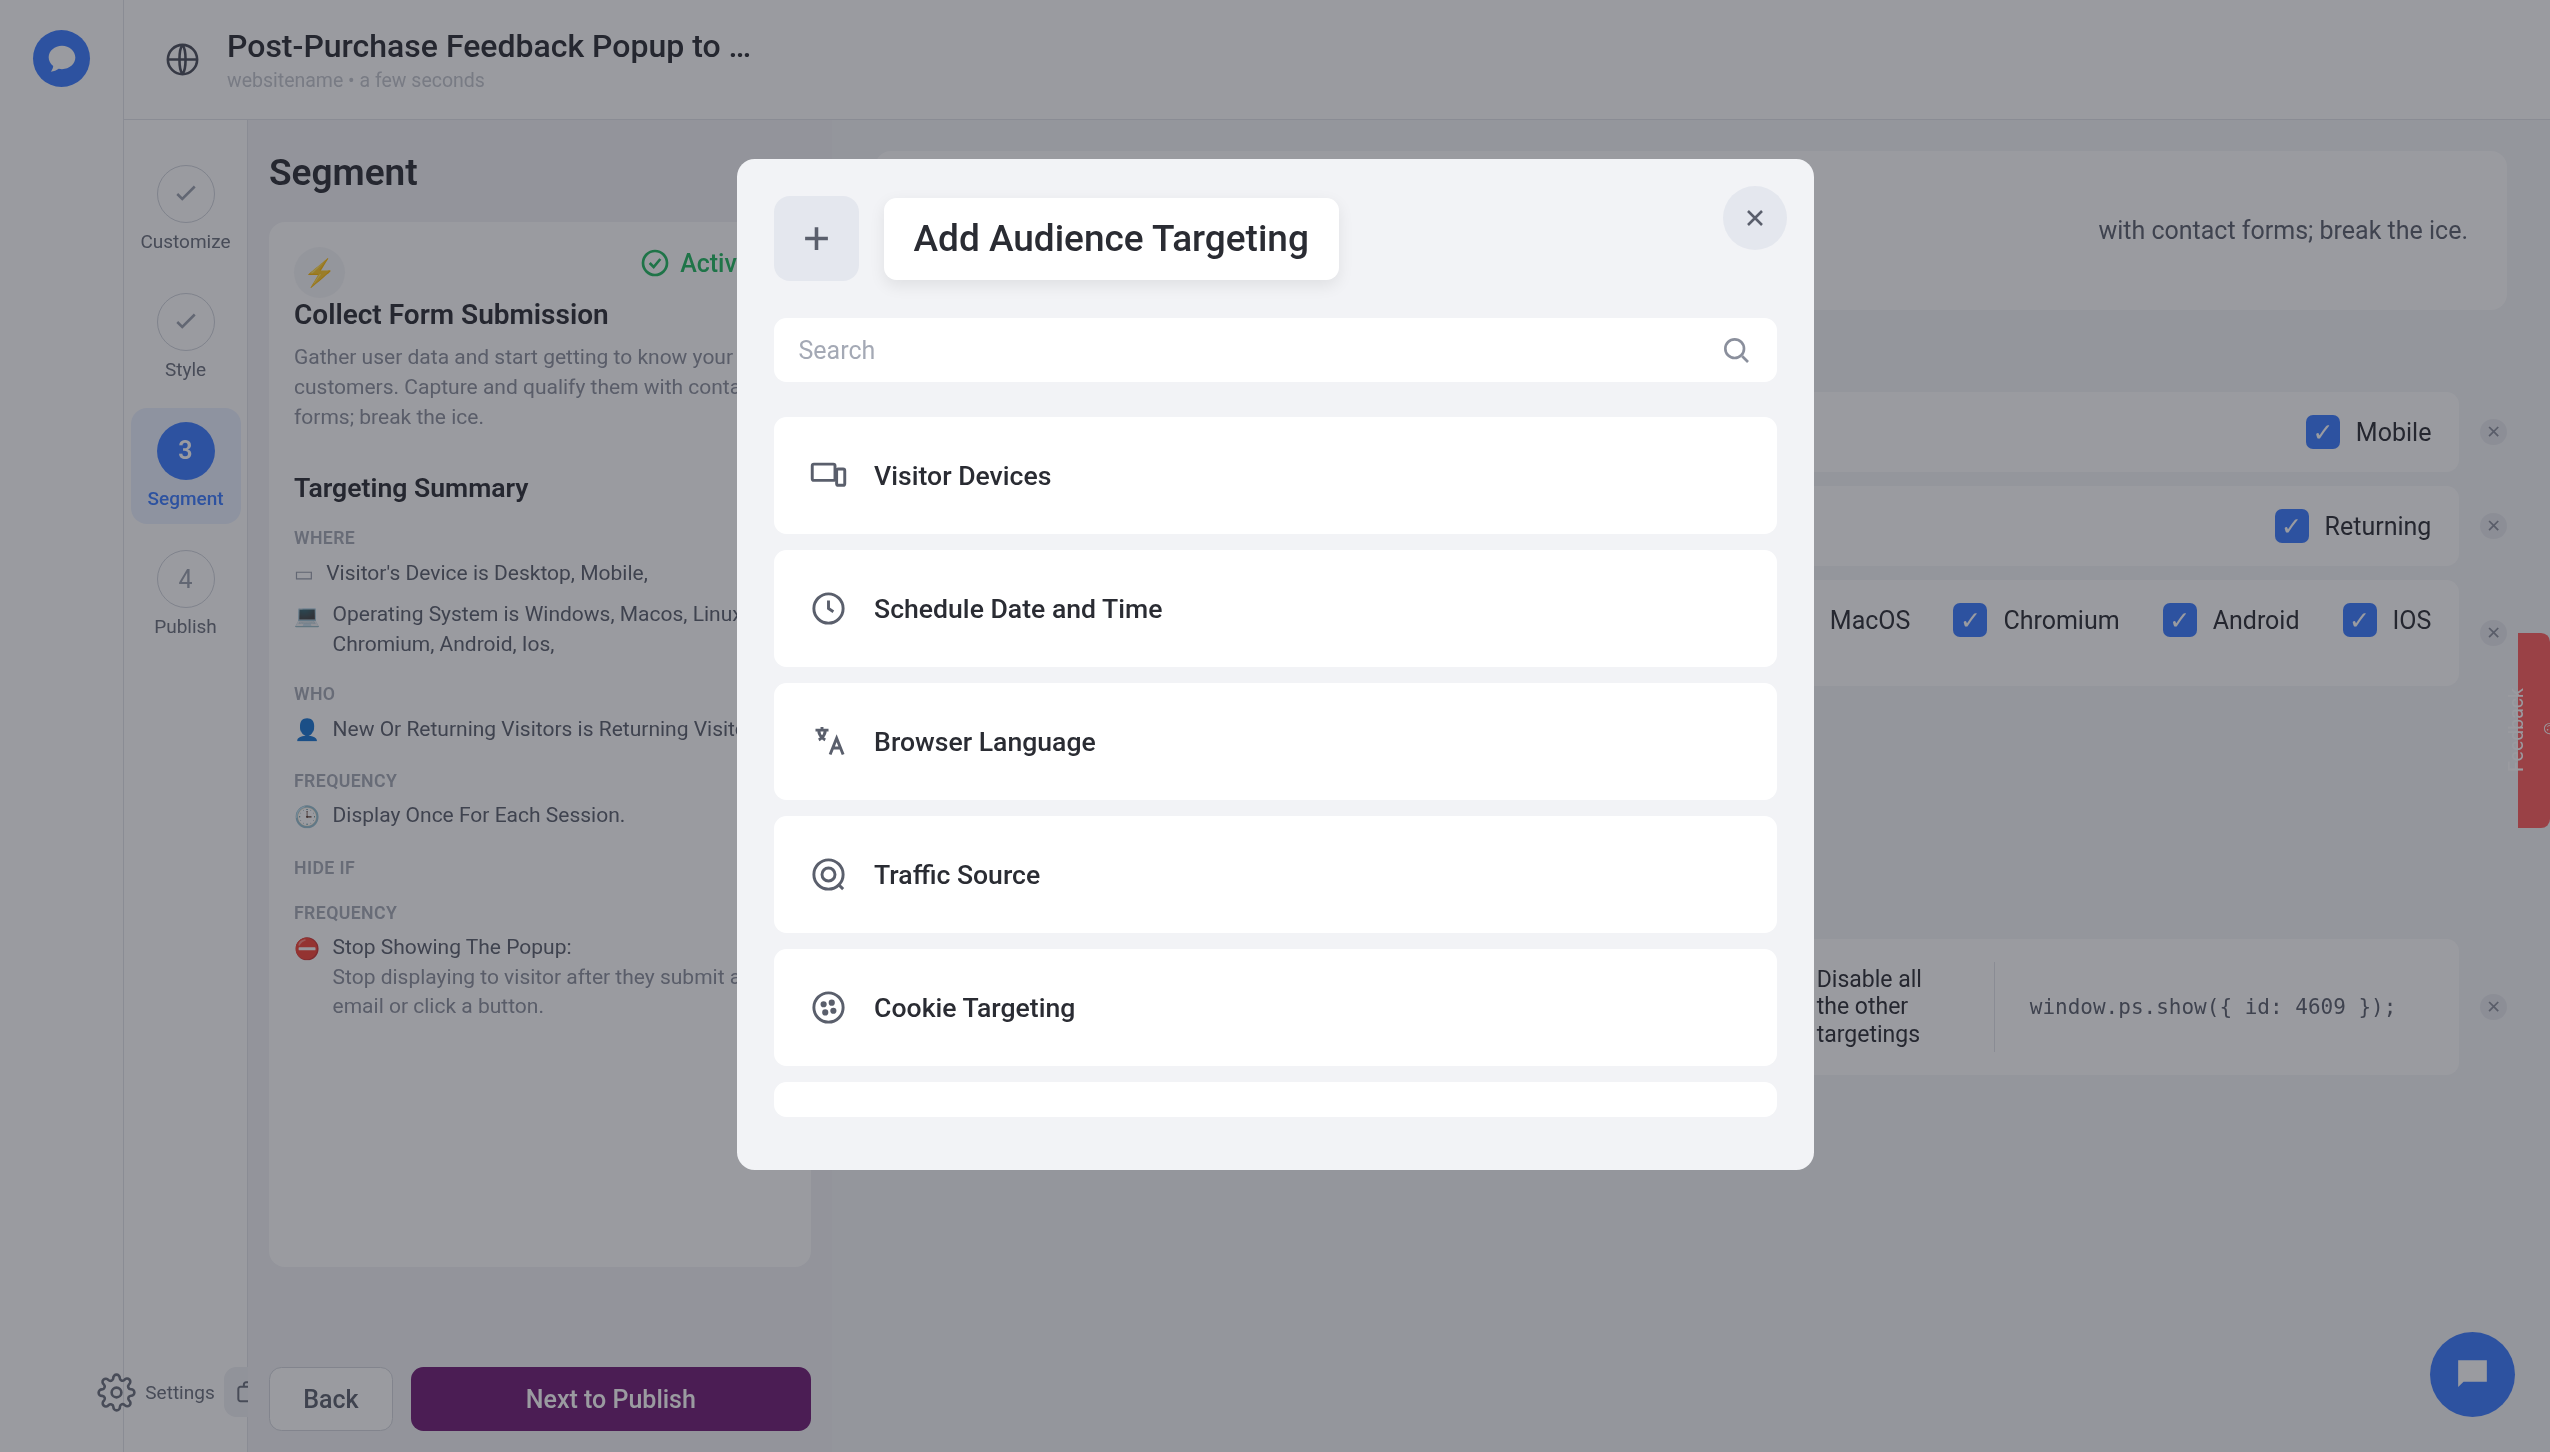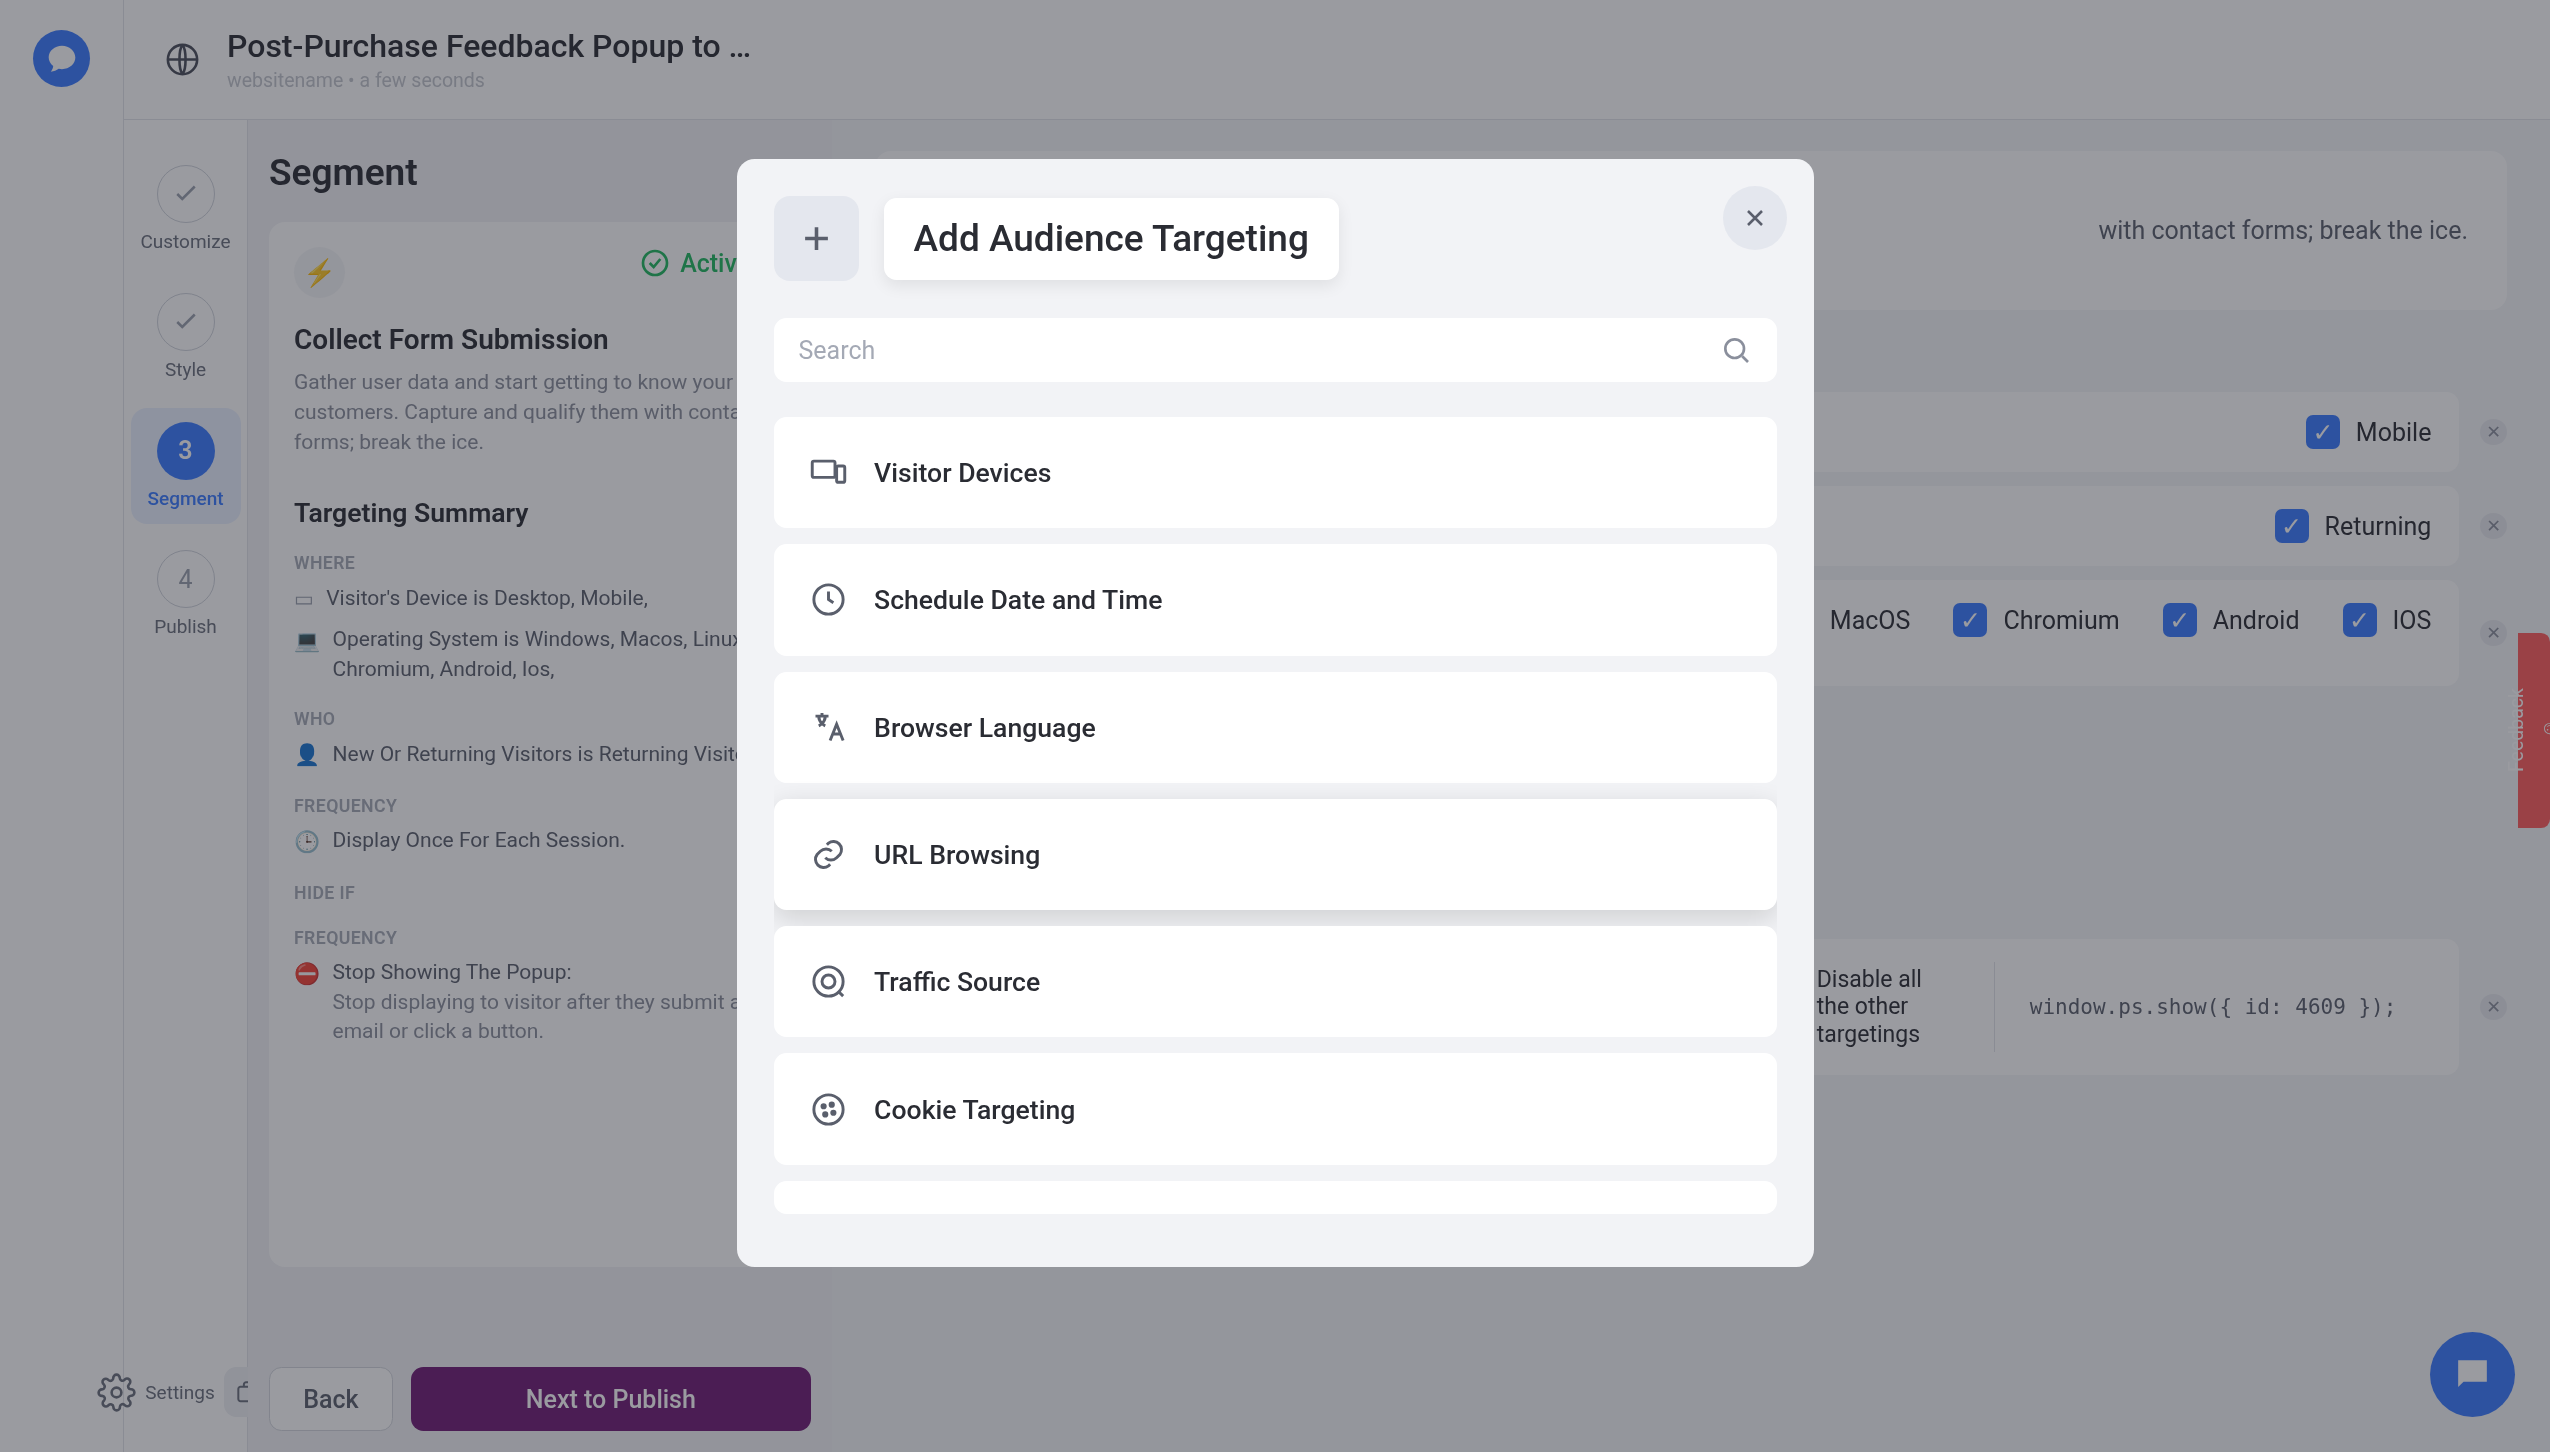--- a/index.html
+++ b/index.html
@@ -23,21 +23,21 @@
     .step-tail { flex: 1; }
     .settings-grp { display: flex; align-items: center; gap: 8.9px; margin-bottom: 35px; }
     .gear { color: #6a6f7c; }
     .briefcase { width: 50px; height: 50px; border-radius: 12.4px; background: #eef0f4; display: flex; align-items: center; justify-content: center; color: #6a6f7c; }
     .panel { width: 584px; background: #f2f3f6; padding: 151px 21px 21px 21px; overflow: hidden; position: relative; }
     .panel-head { font-size: 37px; font-weight: 600; color: #2a2c33; margin-bottom: 28px; }
     .card { background: #fff; border-radius: 16px; padding: 25px 25px 35px 25px; position: relative; height: 1045px; overflow: hidden; }
     .bolt-badge { width: 51px; height: 51px; border-radius: 50%; background: #f5f6f8; display: flex; align-items: center; justify-content: center; color: #4a4e5a; font-size: 26.6px; }
     .activated { position: absolute; top: 25px; right: 25px; display: flex; align-items: center; gap: 8.9px; color: #1fb860; font-size: 25px; font-weight: 500; }
     .activated svg { color: #1fb860; }
-    .card-title { font-size: 28px; font-weight: 600; color: #2a2c33; margin-top: 25px; margin-bottom: 10.6px; }
+    .card-title { font-size: 28px; font-weight: 600; color: #2a2c33; margin-bottom: 10.6px; }
     .card-desc { font-size: 21px; color: #8a8f9c; line-height: 1.45; }
     .section-h { font-size: 26.6px; font-weight: 600; color: #2a2c33; margin-top: 39px; margin-bottom: 12.4px; }
     .mini-label { font-size: 17.7px; font-weight: 600; color: #a4a9b5; letter-spacing: 0.4px; text-transform: uppercase; margin-top: 25px; margin-bottom: 10.6px; }
     .mini-row { display: flex; gap: 12.4px; font-size: 21px; color: #5a5f6c; margin-bottom: 10.6px; line-height: 1.4; }
     .mini-row .ico { color: #9aa0ad; flex-shrink: 0; margin-top: 1.8px; }
     .btn-row { position: absolute; bottom: 21px; left: 21px; right: 21px; display: flex; gap: 17.7px; }
     .btn { height: 64px; border-radius: 12.4px; font-size: 25px; font-weight: 500; display: flex; align-items: center; justify-content: center; cursor: pointer; }
     .btn-back { flex: 0 0 124px; background: #fff; border: 0.9px solid #d3d6dd; color: #5a5f6c; }
     .btn-next { flex: 1; background: #701a75; color: #fff; }
     .main { flex: 1; position: relative; padding: 151px 43px 43px 43px; overflow: hidden; }
@@ -341,26 +341,20 @@
             <path d="M12 7v5l3 2"></path>
           </svg>
         <span>Schedule Date and Time</span>
       </div>
       <div class="opt">
         <svg class="opt-ic" width="39" height="39" viewBox="0 0 24 24" fill="none" stroke="currentColor" stroke-width="1.8">
             <path d="M4 5h8M8 3v2M6 5c0 4 4 6 4 6M10 5c0 4-4 6-4 6M13 20l4-10 4 10M14.5 16h5"></path>
           </svg>
         <span>Browser Language</span>
       </div>
-      <div class="opt hl">
-        <svg class="opt-ic" width="39" height="39" viewBox="0 0 24 24" fill="none" stroke="currentColor" stroke-width="1.8">
-            <path d="M10 14a5 5 0 0 0 7 0l2-2a5 5 0 0 0-7-7l-1 1M14 10a5 5 0 0 0-7 0l-2 2a5 5 0 0 0 7 7l1-1"></path>
-          </svg>
-        <span>URL Browsing</span>
-      </div>
       <div class="opt">
         <svg class="opt-ic" width="39" height="39" viewBox="0 0 24 24" fill="none" stroke="currentColor" stroke-width="1.8">
             <circle cx="12" cy="12" r="4"></circle>
             <circle cx="12" cy="12" r="9"></circle>
             <path d="M18 18l3 3"></path>
           </svg>
         <span>Traffic Source</span>
       </div>
       <div class="opt">
         <svg class="opt-ic" width="39" height="39" viewBox="0 0 24 24" fill="none" stroke="currentColor" stroke-width="1.8">

